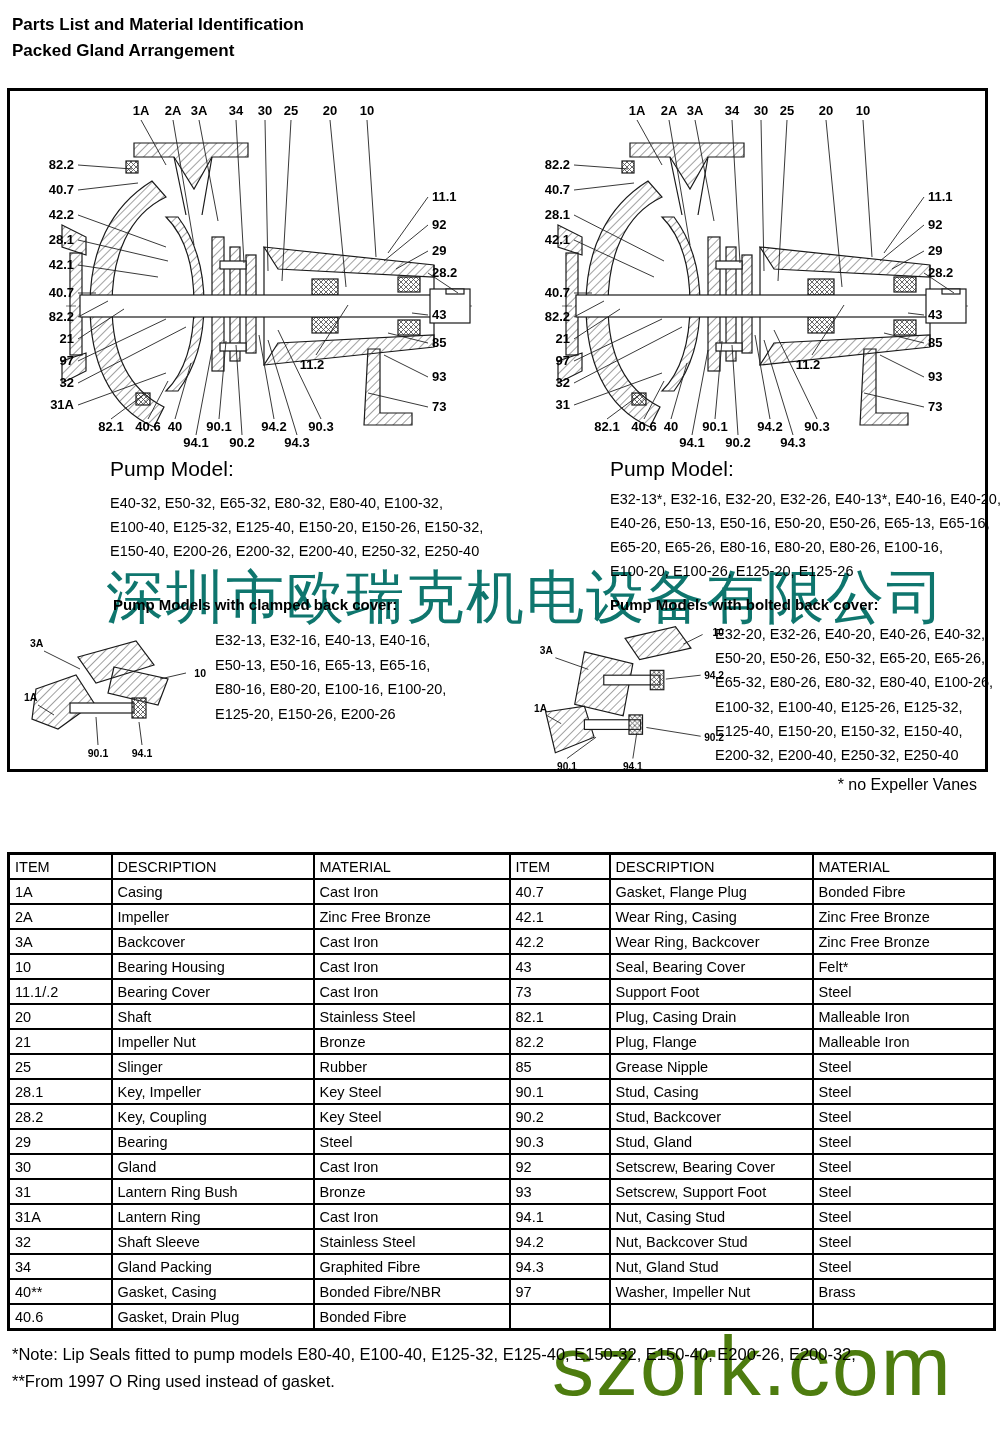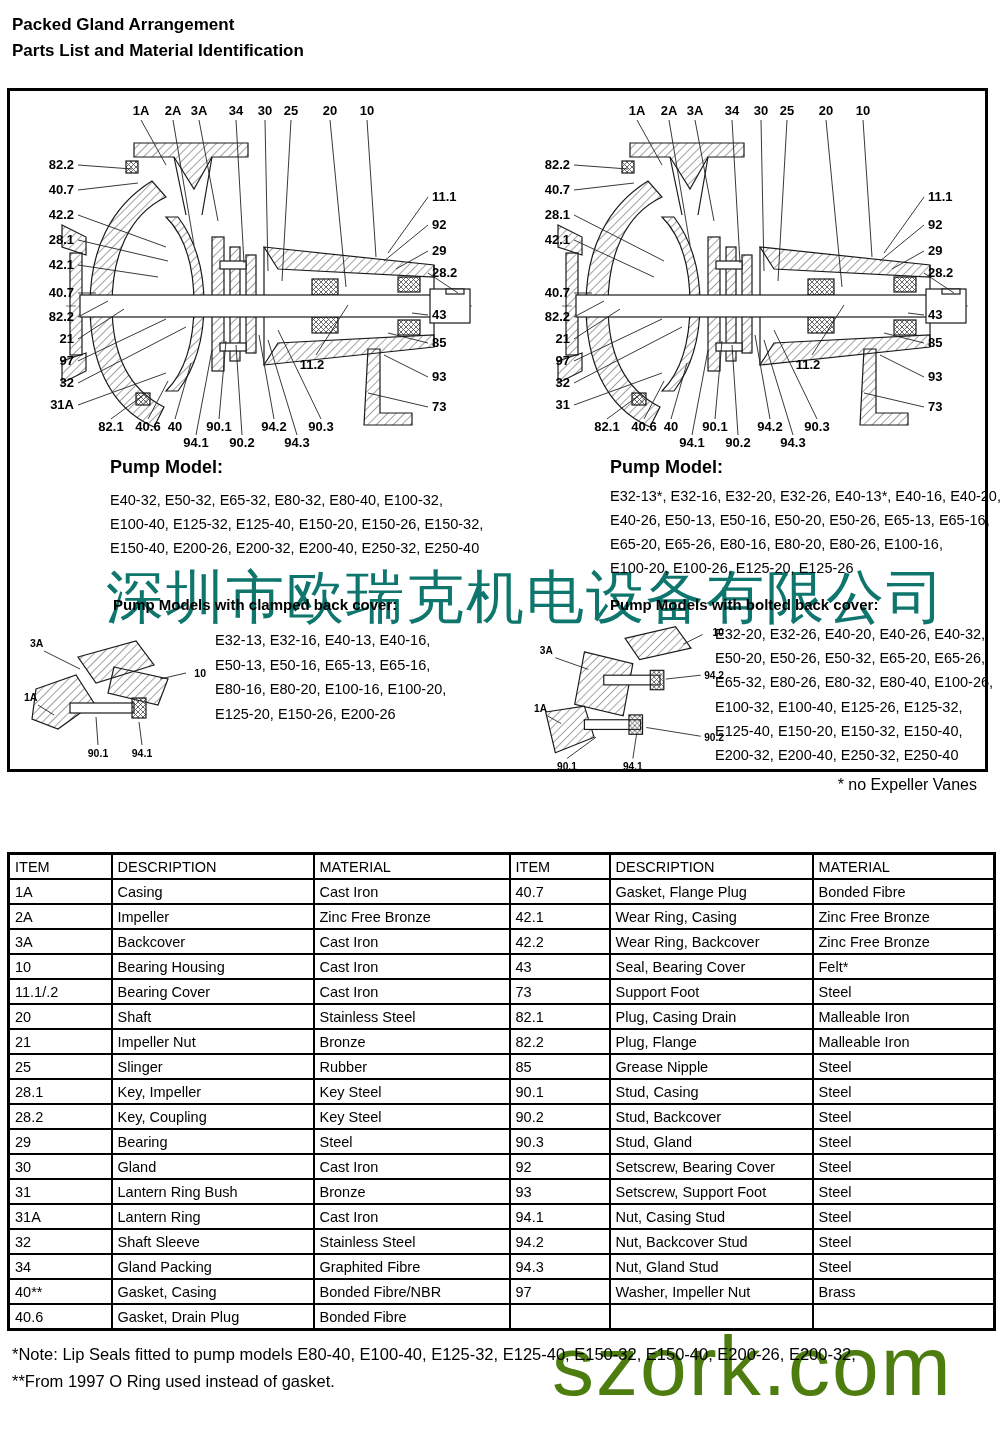--- a/index.html
+++ b/index.html
@@ -4,21 +4,21 @@
 <style>
   html,body{margin:0;padding:0;background:#fff;}
   #page{position:relative;width:1000px;height:1440px;background:#fff;
         font-family:"Liberation Sans",sans-serif;color:#000;overflow:hidden;}
   .abs{position:absolute;}
   #title{left:12px;top:12px;font-size:17px;font-weight:bold;line-height:26px;z-index:2;}
   #figbox{left:7px;top:88px;width:981px;height:684px;border:3px solid #000;box-sizing:border-box;z-index:1;}
   .wm-cn{left:96px;top:468px;font-size:58px;color:#0f766e;letter-spacing:2px;white-space:nowrap;z-index:0;}
   .wm-web{left:552px;top:1318px;font-size:84px;color:#4d7c0f;letter-spacing:2px;z-index:0;}
   .z1{z-index:1;}
-  .model-head{font-size:18px;font-weight:bold;}
+  .model-head{font-size:21px;font-weight:normal;}
   .model-lines{font-size:14.5px;line-height:24px;white-space:nowrap;}
   .sec-head{font-size:15px;font-weight:bold;white-space:nowrap;}
   .list-lines{font-size:14.5px;white-space:nowrap;}
   #footnote{left:8px;top:776px;width:981px;text-align:right;font-size:16px;z-index:2;}
   #footnote span{margin-right:12px;}
   table#parts{position:absolute;left:7px;top:852px;width:986px;border-collapse:collapse;
       border:3px solid #000;table-layout:fixed;z-index:1;background:transparent;}
   table#parts th{font-weight:normal;font-size:15px;text-align:left;}
   table#parts th,table#parts td{border:2px solid #000;padding:0 2px 0 5px;font-size:14.5px;
       height:23px;overflow:hidden;white-space:nowrap;}
@@ -27,22 +27,22 @@
   svg .lbl-s{font:bold 10.5px "Liberation Sans",sans-serif;fill:#000;}
   svg .ldr{stroke:#222;stroke-width:0.9;fill:none;}
   svg .art{stroke:#1a1a1a;stroke-width:1.2;fill:none;}
 </style>
 </head>
 <body>
 
 <div id="page">
 
   <div id="title" class="abs">
+    <div>Parts List and Material Identification</div>
     <div>Packed Gland Arrangement</div>
-    <div>Parts List and Material Identification</div>
   </div>
 
   <div class="abs wm-web">szork.com</div>
 
   <div id="figbox" class="abs">
 
     <div class="abs wm-cn">深圳市欧瑞克机电设备有限公司</div>
 
     <svg id="svg-left" class="abs z1" style="left:6px;top:6px;" width="460" height="355" viewBox="0 0 460 355">
       <defs>

